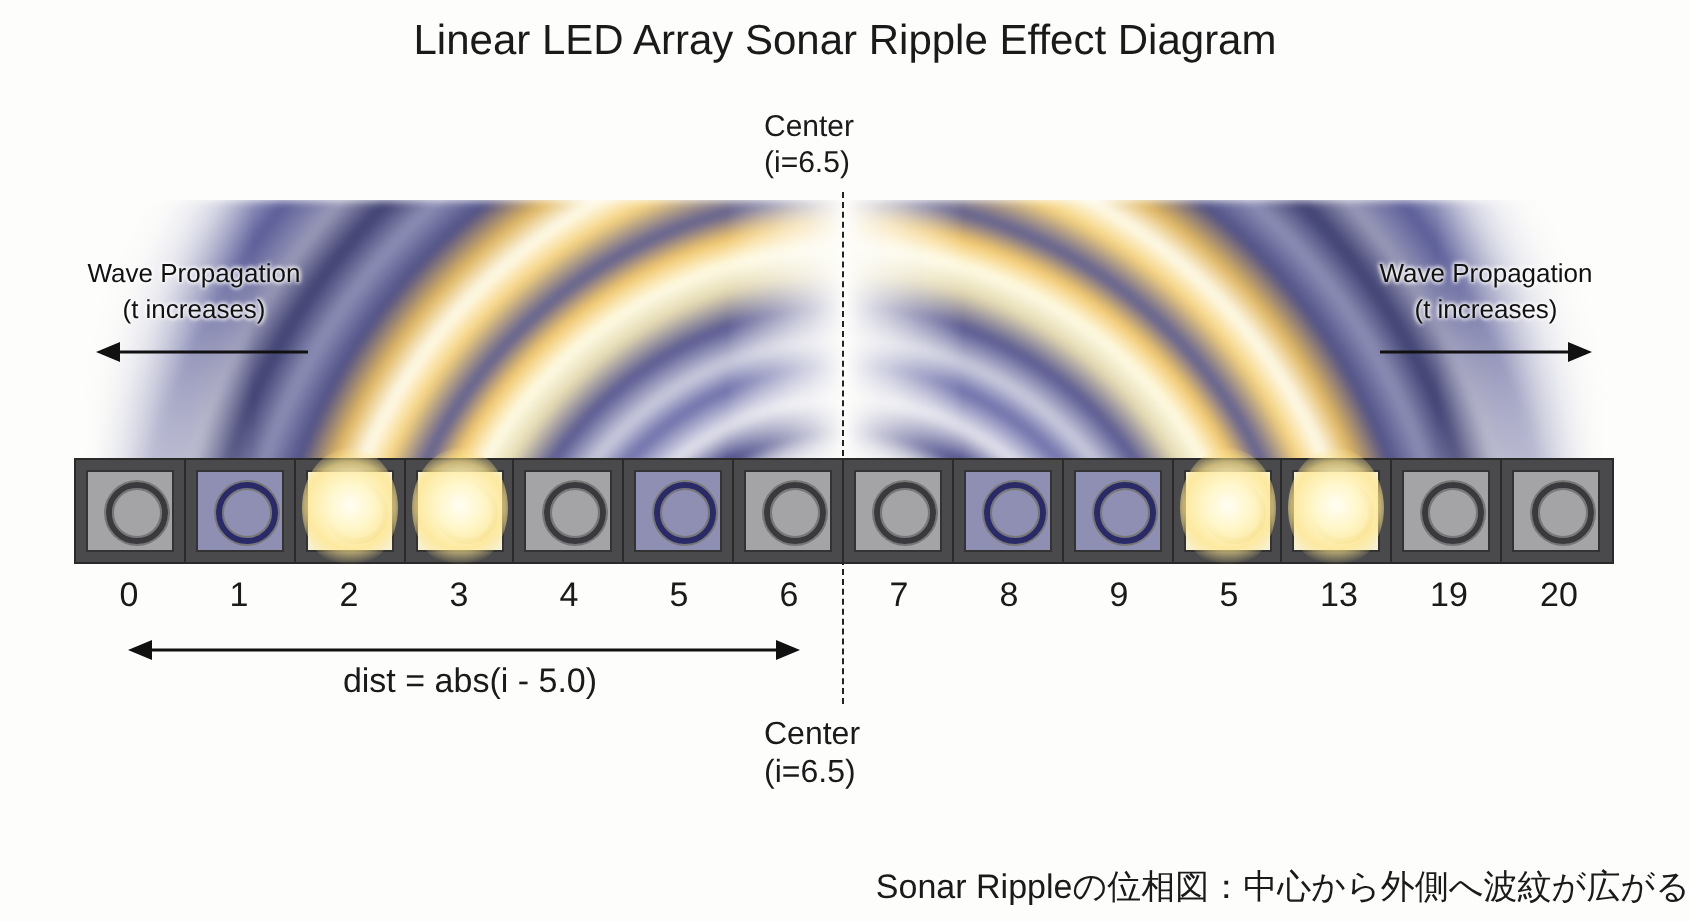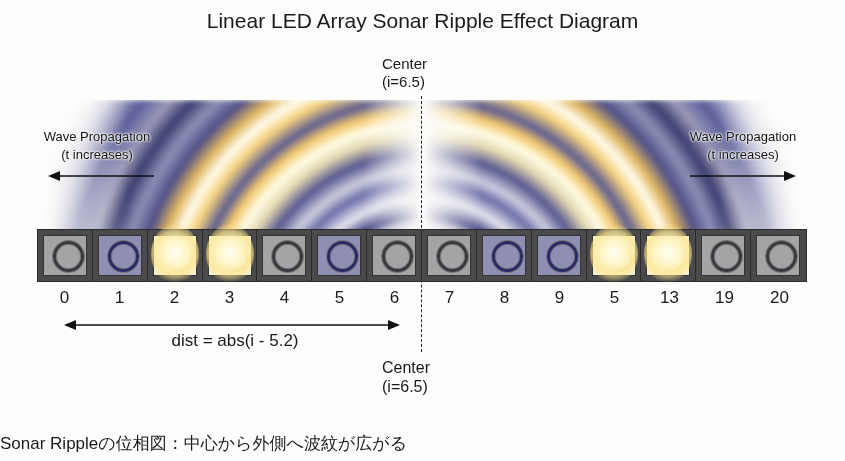--- a/index.html
+++ b/index.html
@@ -16,21 +16,21 @@
   .cell .sq{position:absolute;left:5px;top:5px;width:44px;height:41px;background:#a4a4a6;border:1px solid #333;box-sizing:border-box;}
   .cell .ring{position:absolute;left:9px;top:5px;width:25px;height:25px;border-radius:50%;border:3.5px solid #3a3a3e;box-shadow:inset 0 0 0 1px #777,0 0 0 1px #777;}
   .cell.blue .sq{background:#8e8fb2;}
   .cell.blue .ring{border-color:#2a2a66;}
   .cell.lit .sq{background:#f7f0d0;}
   .cell.lit .ring{border-color:#e8d9a0;box-shadow:none;}
   .cell.lit .glow{position:absolute;left:3px;top:-6px;width:48px;height:60px;border-radius:50%;
     background:radial-gradient(circle at 50% 48%,#fffef4 0%,#fff6c8 30%,rgba(255,230,140,.7) 55%,rgba(255,220,120,0) 75%);}
   .idx{top:288px;width:55px;text-align:center;font-size:17px;}
   .formula{left:135px;width:200px;top:331px;text-align:center;font-size:17px;}
-  .caption{left:0;width:845px;top:432px;text-align:left;font-size:17px;}
+  .caption{left:0;width:845px;top:432px;text-align:right;font-size:17px;}
 </style>
 </head>
 <body>
 
 <div class="abs title">Linear LED Array Sonar Ripple Effect Diagram</div>
 
 <svg class="abs" style="left:0;top:0" width="845" height="461">
   <defs>
     <radialGradient id="rip" cx="422" cy="330" r="420" gradientUnits="userSpaceOnUse">
       <stop offset="0.00" stop-color="#ffffff" stop-opacity="0"></stop>
@@ -189,20 +189,20 @@
 <div class="abs idx" style="left:587px">5</div>
 <div class="abs idx" style="left:642px">13</div>
 <div class="abs idx" style="left:697px">19</div>
 <div class="abs idx" style="left:752px">20</div>
 
 <svg class="abs" style="left:64px;top:318px" width="336" height="14">
   <line x1="8" y1="7" x2="328" y2="7" stroke="#111" stroke-width="1.6"></line>
   <polygon points="0,7 12,2 12,12" fill="#111"></polygon>
   <polygon points="336,7 324,2 324,12" fill="#111"></polygon>
 </svg>
-<div class="abs formula">dist = abs(i - 5.2)</div>
+<div class="abs formula">dist = abs(i - 5.0)</div>
 
 <div class="abs center-label" style="left:382px;top:358px;font-size:16px;line-height:19px;">
   <div>Center</div>
   <div>(i=6.5)</div>
 </div>
 
 <div class="abs caption">Sonar Rippleの位相図：中心から外側へ波紋が広がる</div>
 
 </body></html>

